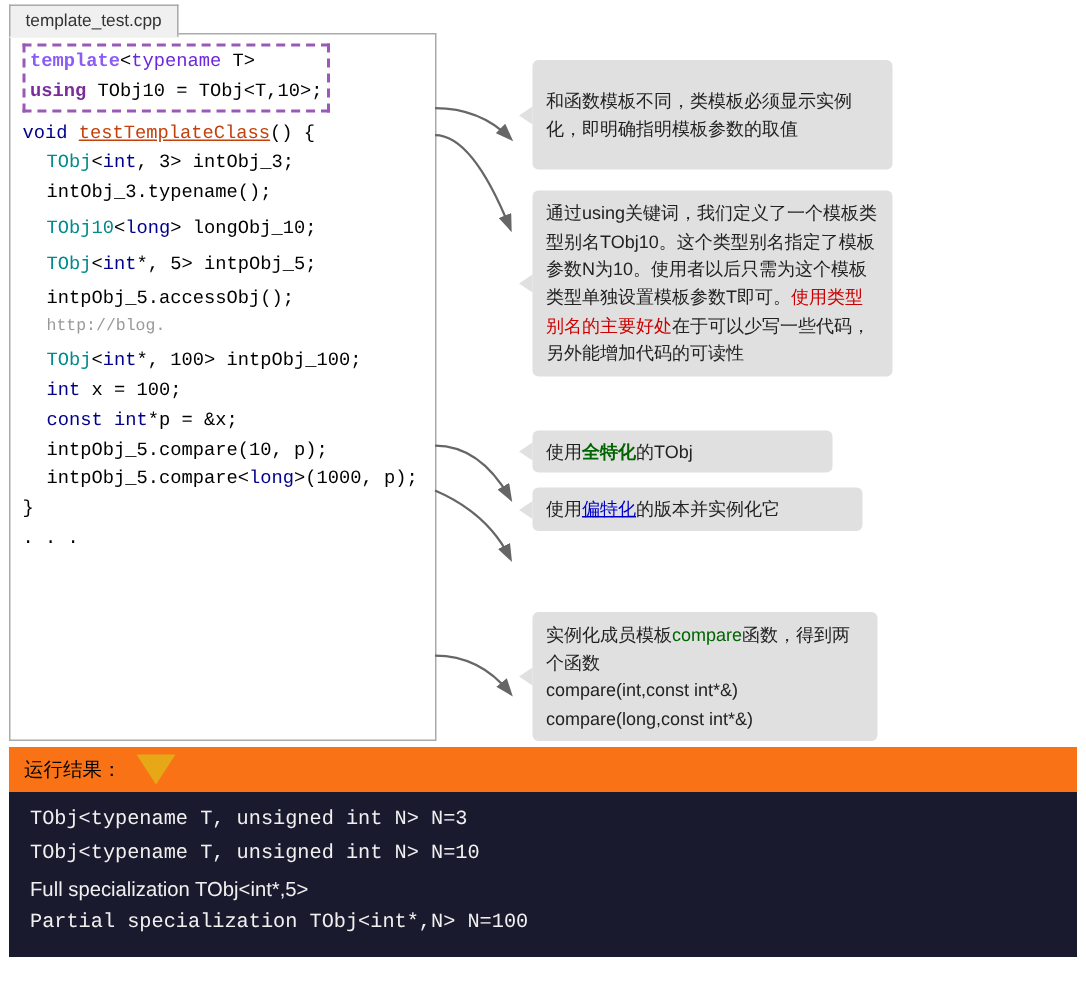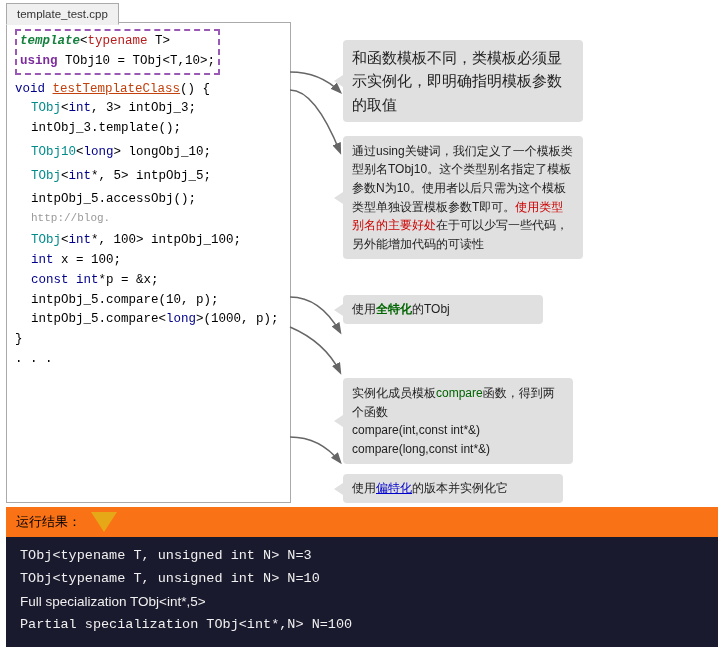--- a/index.html
+++ b/index.html
@@ -9,52 +9,52 @@
       background: #fff;
       font-family: 'Courier New', Courier, monospace;
       font-size: 13px;
     }
   </style>
 </head>
 <body>
 
 <div>
 
-  <div style="display:flex; padding: 22px 6px 4px 6px; position:relative; gap:0;">
+  <div style="display:flex; padding: 22px 6px 4px 6px; position:relative; gap:12px;">
 
     <div style="position:relative; background:#fff; border:1px solid #aaa; min-width:285px; max-width:290px; padding:6px 6px 6px 8px; font-size:12.5px; line-height:1.58; margin-top:0;">
       <div style="position:absolute; top:-20px; left:-1px; background:#f0f0f0; border:1px solid #aaa; border-bottom:1px solid #f0f0f0; padding:1px 10px; font-size:11.5px; color:#333; font-family:Arial,sans-serif;">template_test.cpp</div>
 
       <div style="font-family:'Courier New',Courier,monospace;">
 
         
         <div style="border:2px dashed #9b59b6; display:inline-block; padding:1px 3px; margin-bottom:1px;">
           <div>
-            <span style="color:#15803d; font-weight:bold;font-style:italic;">template</span><span>&lt;</span><span style="color:#b91c1c;">typename</span><span> T&gt;</span>
+            <span style="color:#8b5cf6; font-weight:bold;">template</span><span>&lt;</span><span style="color:#6d28d9;">typename</span><span> T&gt;</span>
           </div>
           <div>
             <span style="color:#7b2c9b; font-weight:bold;">using</span><span> TObj10 = TObj&lt;T,10&gt;;</span>
           </div>
         </div>
 
         <div style="height:4px;"></div>
 
         
         <div>
           <span style="color:#00008b;">void</span> <span style="color:#c2410c; text-decoration:underline;">testTemplateClass</span><span>() {</span>
         </div>
 
         
         <div style="padding-left:16px;font-family:Liberation Mono, monospace;">
           <span style="color:#008b8b;">TObj</span><span>&lt;</span><span style="color:#00008b;">int</span><span>, 3&gt; intObj_3;</span>
         </div>
 
         
         <div style="padding-left:16px;">
-          <span>intObj_3.template();</span>
+          <span>intObj_3.typename();</span>
         </div>
 
         <div style="height:4px;"></div>
 
         
         <div style="padding-left:16px;">
           <span style="color:#008b8b;">TObj10</span><span>&lt;</span><span style="color:#00008b;">long</span><span>&gt; longObj_10;</span>
         </div>
 
         
@@ -130,43 +130,43 @@
 
       <defs>
         <marker id="arrowhead" markerWidth="8" markerHeight="6" refX="6" refY="3" orient="auto">
           <polygon points="0 0, 8 3, 0 6" fill="#666"></polygon>
         </marker>
       </defs>
     </svg>
 
     <div style="flex:1; padding-left:52px; padding-top:0; display:flex; flex-direction:column; gap:4px;">
 
-      <div style="background:#e0e0e0; border-radius:4px; padding:6px 9px; font-family:'Microsoft YaHei',Arial,sans-serif; font-size:15px; line-height:1.55; color:#222; max-width:240px; position:relative; margin-top:18px;">
+      <div style="background:#e0e0e0; border-radius:4px; padding:18px 9px; font-family:'Microsoft YaHei',Arial,sans-serif; font-size:12px; line-height:1.55; color:#222; max-width:240px; position:relative; margin-top:18px;">
         <div style="position:absolute; left:-9px; top:50%; transform:translateY(-50%); width:0; height:0; border-top:6px solid transparent; border-bottom:6px solid transparent; border-right:9px solid #e0e0e0;"></div>
         <span>和函数模板不同，类模板必须显示实例化，即明确指明模板参数的取值</span>
       </div>
 
       <div style="background:#e0e0e0; border-radius:4px; padding:6px 9px; font-family:'Microsoft YaHei',Arial,sans-serif; font-size:12px; line-height:1.55; color:#222; max-width:240px; position:relative; margin-top:10px;">
         <div style="position:absolute; left:-9px; top:50%; transform:translateY(-50%); width:0; height:0; border-top:6px solid transparent; border-bottom:6px solid transparent; border-right:9px solid #e0e0e0;"></div>
         <span>通过using关键词，我们定义了一个模板类型别名TObj10。这个类型别名指定了模板参数N为10。使用者以后只需为这个模板类型单独设置模板参数T即可。</span><span style="color:#cc0000;">使用类型别名的主要好处</span><span>在于可以少写一些代码，另外能增加代码的可读性</span>
       </div>
 
       <div style="background:#e0e0e0; border-radius:4px; padding:5px 9px; font-family:'Microsoft YaHei',Arial,sans-serif; font-size:12px; line-height:1.55; color:#222; max-width:200px; position:relative; margin-top:32px;">
         <div style="position:absolute; left:-9px; top:50%; transform:translateY(-50%); width:0; height:0; border-top:6px solid transparent; border-bottom:6px solid transparent; border-right:9px solid #e0e0e0;"></div>
         <span>使用</span><span style="color:#006400; font-weight:bold;">全特化</span><span>的TObj</span>
       </div>
 
+      <div style="background:#e0e0e0; border-radius:4px; padding:5px 9px; font-family:'Microsoft YaHei',Arial,sans-serif; font-size:12px; line-height:1.55; color:#222; max-width:220px; position:relative; margin-top:6px;">
+        <div style="position:absolute; left:-9px; top:50%; transform:translateY(-50%); width:0; height:0; border-top:6px solid transparent; border-bottom:6px solid transparent; border-right:9px solid #e0e0e0;"></div>
+        <span>使用</span><span style="color:#0000cc; text-decoration:underline;">偏特化</span><span>的版本并实例化它</span>
+      </div>
+
       <div style="background:#e0e0e0; border-radius:4px; padding:6px 9px; font-family:'Microsoft YaHei',Arial,sans-serif; font-size:12px; line-height:1.55; color:#222; max-width:230px; position:relative; margin-top:50px;">
         <div style="position:absolute; left:-9px; top:50%; transform:translateY(-50%); width:0; height:0; border-top:6px solid transparent; border-bottom:6px solid transparent; border-right:9px solid #e0e0e0;"></div>
         <span>实例化成员模板</span><span style="color:#006400;">compare</span><span>函数，得到两个函数<br>compare(int,const int*&amp;)<br>compare(long,const int*&amp;)</span>
-      </div>
-
-      <div style="background:#e0e0e0; border-radius:4px; padding:5px 9px; font-family:'Microsoft YaHei',Arial,sans-serif; font-size:12px; line-height:1.55; color:#222; max-width:220px; position:relative; margin-top:6px;">
-        <div style="position:absolute; left:-9px; top:50%; transform:translateY(-50%); width:0; height:0; border-top:6px solid transparent; border-bottom:6px solid transparent; border-right:9px solid #e0e0e0;"></div>
-        <span>使用</span><span style="color:#0000cc; text-decoration:underline;">偏特化</span><span>的版本并实例化它</span>
       </div>
 
     </div>
   </div>
 
   <div style="background:#f97316; margin:0 6px 0 6px; padding:5px 10px; display:flex; align-items:center; gap:10px; font-family:'Microsoft YaHei',Arial,sans-serif; font-size:13px;">
     <span>运行结果：</span>
     <span style="display:inline-block; width:0; height:0; border-left:13px solid transparent; border-right:13px solid transparent; border-top:20px solid #e6a817;"></span>
   </div>
 

